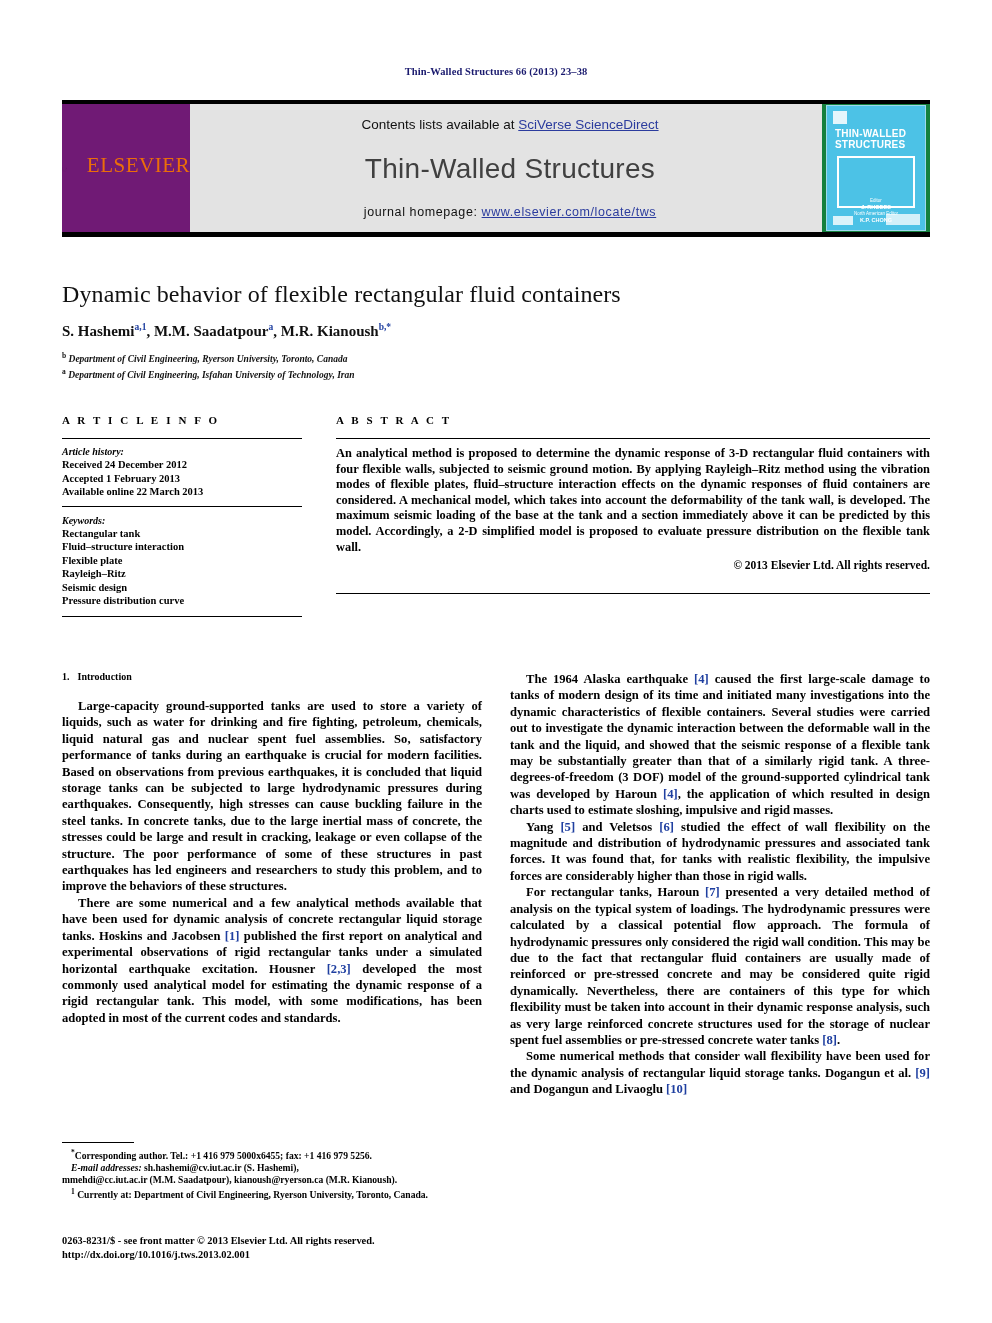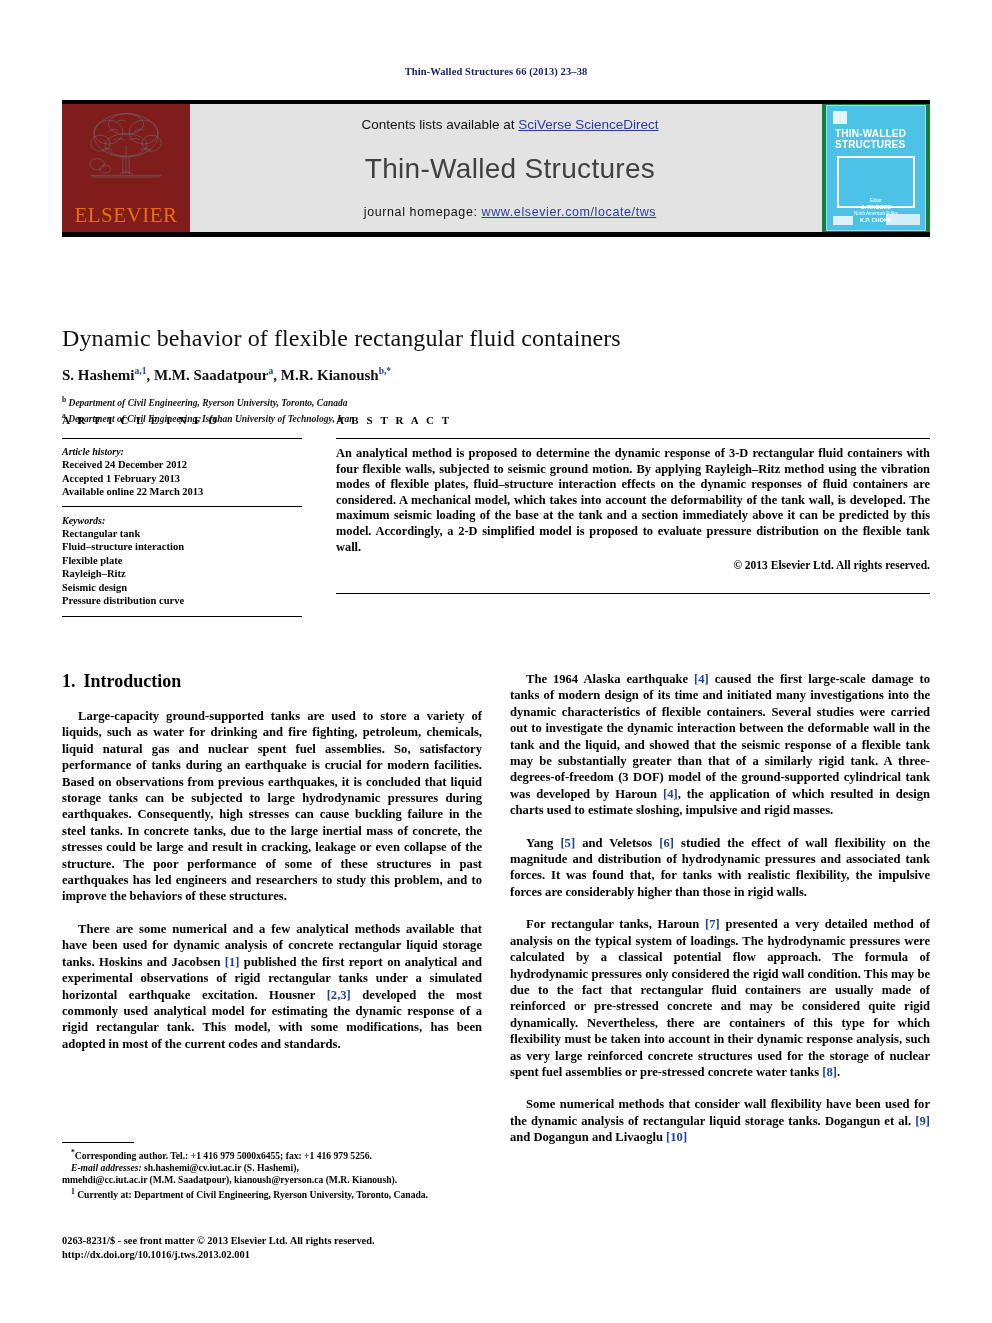--- a/index.html
+++ b/index.html
@@ -54,24 +54,24 @@
   }
   .masthead-body {
     display: flex;
     flex-direction: row;
     align-items: stretch;
     height: 128px;
   }
   .elsevier-logo {
     width: 128px;
     flex: 0 0 128px;
-    background: #7f1d1d;
+    background: #701a75;
     position: relative;
     display: flex;
-    flex-direction: column;
+    flex-direction: row;
     align-items: center;
     justify-content: flex-end;
     padding-bottom: 2px;
     box-sizing: border-box;
     gap: 20px;
   }
   .elsevier-tree {
     width: 104px;
     height: 96px;
     margin-top: 4px;
@@ -179,21 +179,20 @@
     width: 34px; height: 11px;
     background: #ffffff;
     opacity: 0.75;
   }
 
   
   .title-block {
     position: absolute;
     left: 62px; top: 265px;
     width: 868px;
-    margin-top: 44px;
   }
   .paper-title {
     font-family: "Liberation Serif", serif;
     font-size: 24px;
     font-weight: normal;
     color: #111;
     margin: 0 0 14px 0;
     letter-spacing: 0.1px;
   }
   .authors {
@@ -299,36 +298,36 @@
     flex-direction: row;
   }
   .bcol {
     flex: 0 0 420px;
     width: 420px;
   }
   .bgap { flex: 0 0 28px; }
 
   .sec-title {
     font-family: "Liberation Serif", serif;
-    font-size: 18px;
+    font-size: 10px;
     font-weight: bold;
     margin: 0 0 16px 0;
   }
   .sec-title .num { margin-right: 8px; }
   p.body {
     font-family: "Liberation Serif", serif;
     font-size: 12.6px;
     font-weight: bold;
     line-height: 16.4px;
     text-align: justify;
     margin: 0;
     text-indent: 16px;
     color: #000;
   }
-  p.body + p.body { margin-top: 16px; }
+  p.body + p.body { margin-top: 0; }
   .ref { color: #1f3fa0; }
 
   
   .footnotes {
     position: absolute;
     left: 62px; top: 1126px;
     width: 420px;
   }
   .fn-rule {
     width: 72px;

